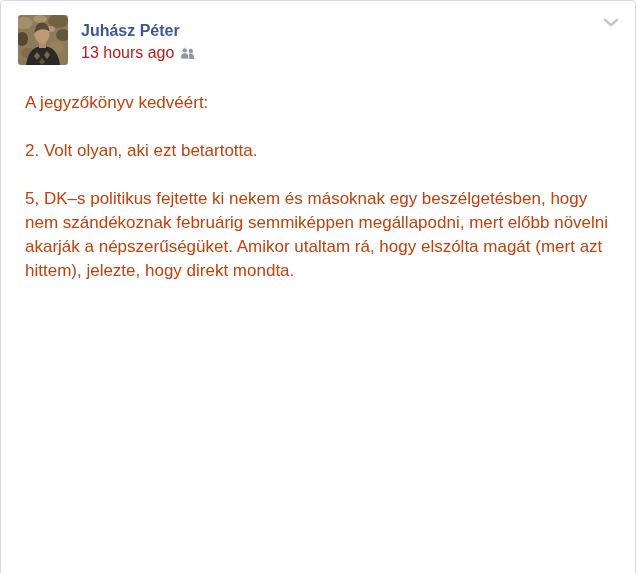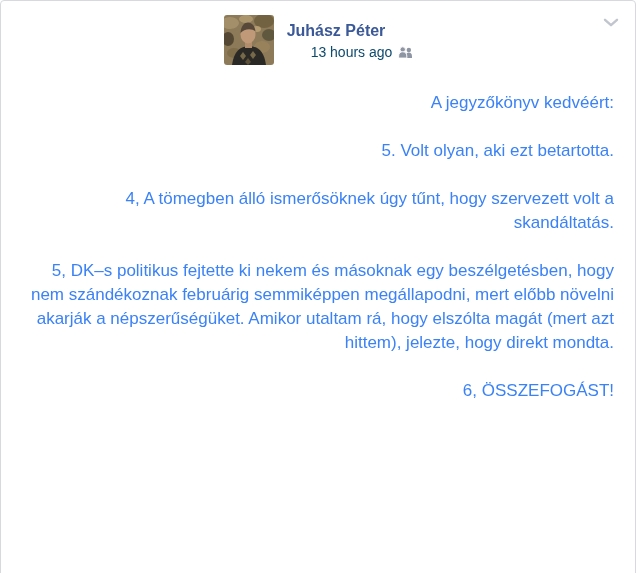--- a/index.html
+++ b/index.html
@@ -16,21 +16,20 @@
     width: 636px;
     height: 620px; 
     background: #ffffff;
     border: 1px solid #d7d9de;
     border-radius: 4px;
   }
   .post-header {
     position: relative;
     display: flex;
     padding: 14px 16px 0 17px;
-    justify-content: center;
   }
   .avatar {
     display: block;
     width: 50px; height: 50px;
     border-radius: 3px;
     overflow: hidden;
     flex-shrink: 0;
     cursor: pointer;
   }
   .avatar svg { display: block; }
@@ -46,46 +45,44 @@
     text-decoration: none;
     line-height: 1.15;
     cursor: pointer;
   }
   .meta {
     margin-top: 4px;
     display: flex;
     align-items: center;
   }
   .timestamp {
-    font-size: 14px;
-    color: #0c4a6e;
+    font-size: 16px;
+    color: #b91c1c;
     text-decoration: none;
     cursor: pointer;
-    margin-left: 24px;
   }
   .privacy-icon {
     display: inline-flex;
     margin-left: 6px;
     margin-top: 1px;
   }
   .options-btn {
     position: absolute;
     top: 15px; right: 14px;
     background: none;
     border: none;
     padding: 2px;
     cursor: pointer;
     line-height: 0;
   }
   .post-body {
     padding: 26px 21px 0 24px;
     font-size: 17px;
     line-height: 24px;
-    color: #3b82f6;
-    text-align: right;
+    color: #c2410c;
   }
   .post-body p { margin: 0 0 24px; }
 </style>
 </head>
 <body>
 
 <article class="post-card">
 
   <header class="post-header">
 
@@ -132,19 +129,17 @@
     <button class="options-btn">
       <svg width="16" height="9" viewBox="0 0 16 9">
         <polyline points="2,1.8 8,7.2 14,1.8" stroke="#c1c5cd" stroke-width="2.4" fill="none" stroke-linecap="round" stroke-linejoin="round"></polyline>
       </svg>
     </button>
 
   </header>
 
   <div class="post-body">
     <p>A jegyzőkönyv kedvéért:</p>
-    <p>5. Volt olyan, aki ezt betartotta.</p>
-    <p>4, A tömegben álló ismerősöknek úgy tűnt, hogy szervezett volt a skandáltatás.</p>
+    <p>2. Volt olyan, aki ezt betartotta.</p>
     <p>5, DK–s politikus fejtette ki nekem és másoknak egy beszélgetésben, hogy nem szándékoznak februárig semmiképpen megállapodni, mert előbb növelni akarják a népszerűségüket. Amikor utaltam rá, hogy elszólta magát (mert azt hittem), jelezte, hogy direkt mondta.</p>
-    <p>6, ÖSSZEFOGÁST!</p>
   </div>
 
 </article>
 
 </body></html>

